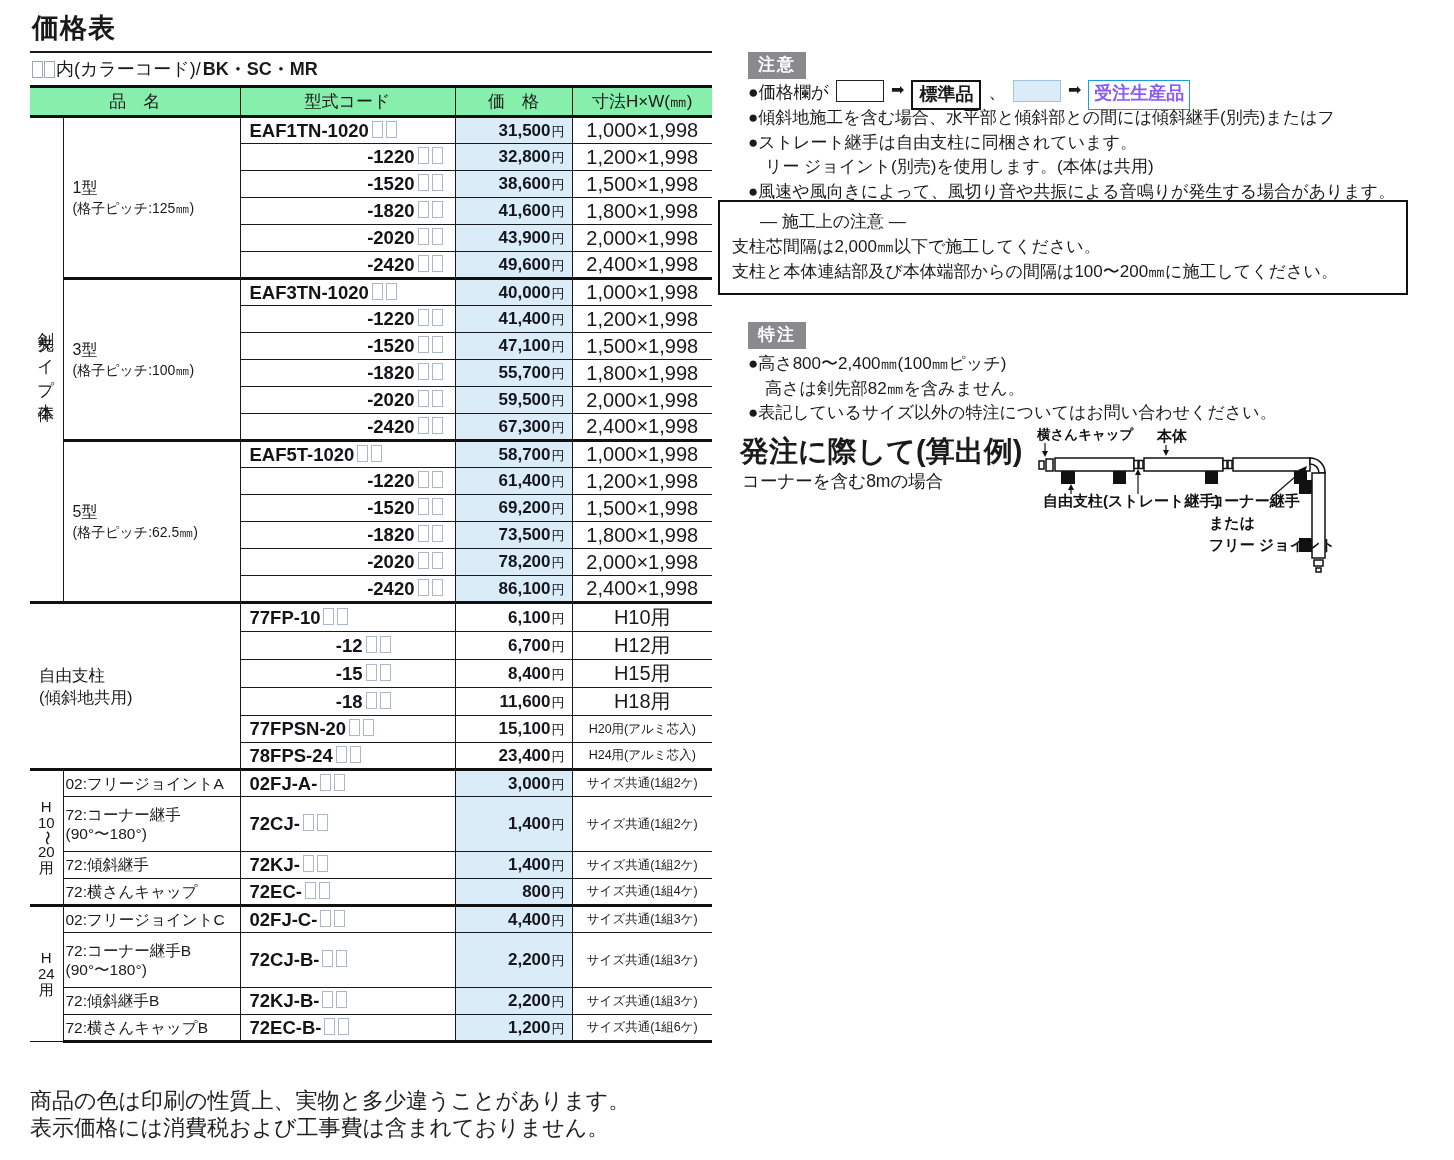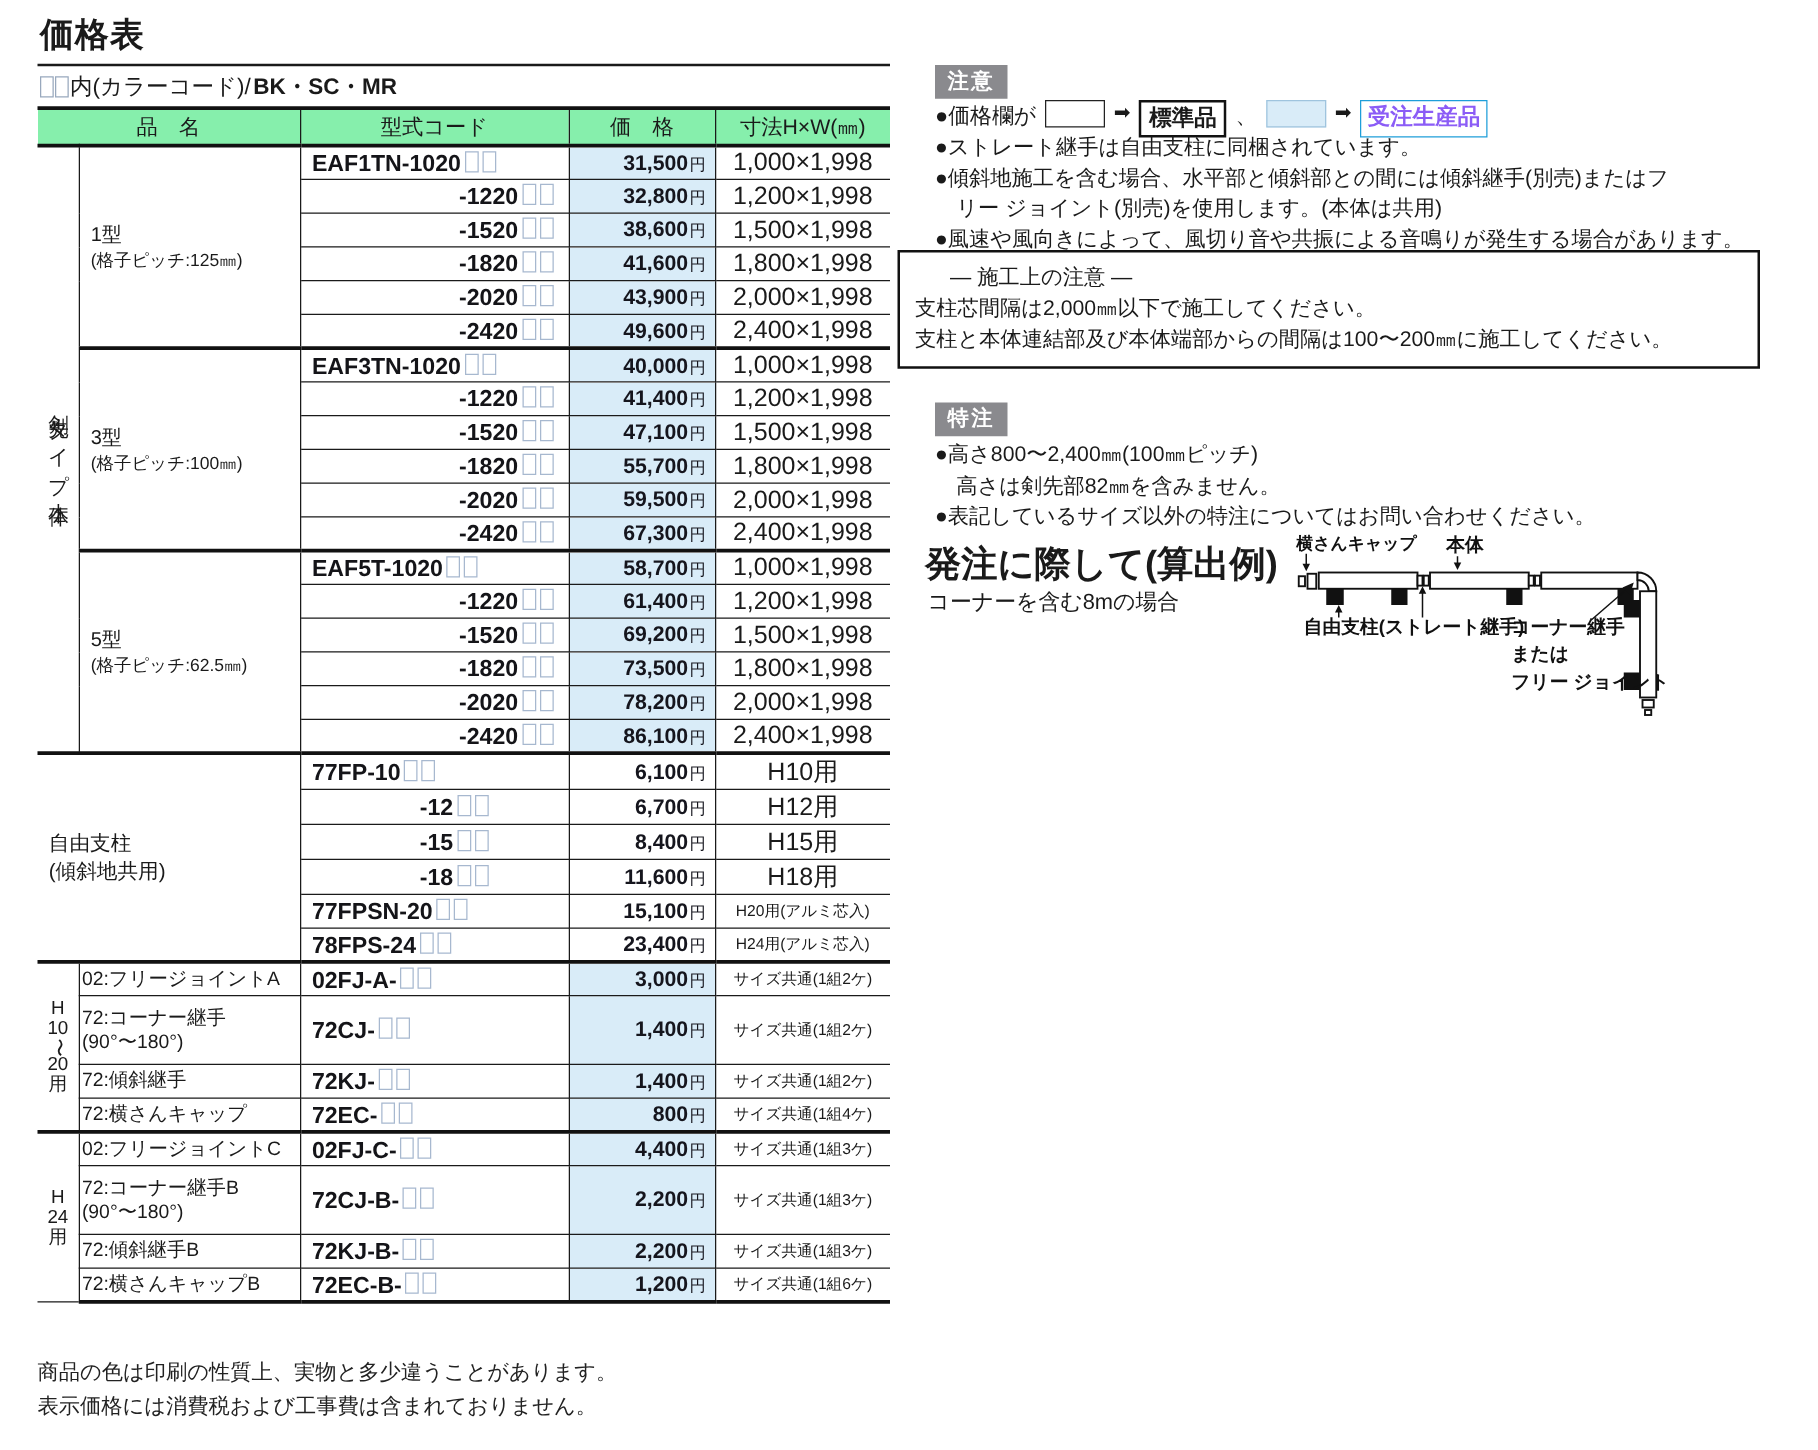--- a/index.html
+++ b/index.html
@@ -49,21 +49,21 @@
   #construction-box{position:absolute;left:718px;top:200px;width:662px;border:2px solid #111;padding:7px 12px 9px;font-size:17px;line-height:25px;white-space:nowrap;}
   #construction-box .bt{padding-left:28px;}
   #tokuchu-lines{position:absolute;left:748px;top:352px;font-size:17px;line-height:24.5px;white-space:nowrap;}
   #ordering-title{position:absolute;left:740px;top:432px;font-size:29px;font-weight:bold;}
   #ordering-sub{position:absolute;left:742px;top:469px;font-size:17.5px;}
   #diagram{position:absolute;left:1033px;top:426px;}
   .wr{fill:#fff;stroke:#111;stroke-width:1.5;}
   .ln{stroke:#111;stroke-width:1.2;}
   .dl{font-size:15px;font-weight:bold;fill:#111;}
   .dls{font-size:13.5px;font-weight:bold;fill:#111;}
-  .fnote{position:absolute;left:30px;font-size:17px;color:#222;}
+  .fnote{position:absolute;left:30px;font-size:22px;color:#222;}
 </style>
 </head>
 <body>
 
 <div class="left">
   <div class="title">価格表</div>
   <div class="colorline">
     <span class="sq"></span>
     <span class="sq"></span>
     <span>内(カラーコード)/</span>
@@ -316,22 +316,22 @@
   <span class="lgbox"></span>
   <span class="arw">➡</span>
   <span class="stdbox">標準品</span>
   <span>、</span>
   <span class="lgbox blue"></span>
   <span class="arw">➡</span>
   <span class="mtobox">受注生産品</span>
 </div>
 
 <div id="notice-bullets">
+  <div>●傾斜地施工を含む場合、水平部と傾斜部との間には傾斜継手(別売)またはフ</div>
   <div>●ストレート継手は自由支柱に同梱されています。</div>
-  <div>●傾斜地施工を含む場合、水平部と傾斜部との間には傾斜継手(別売)またはフ</div>
   <div class="ind">リー ジョイント(別売)を使用します。(本体は共用)</div>
   <div>●風速や風向きによって、風切り音や共振による音鳴りが発生する場合があります。</div>
 </div>
 
 <div id="construction-box">
   <div class="bt">― 施工上の注意 ―</div>
   <div>支柱芯間隔は2,000㎜以下で施工してください。</div>
   <div>支柱と本体連結部及び本体端部からの間隔は100〜200㎜に施工してください。</div>
 </div>
 

